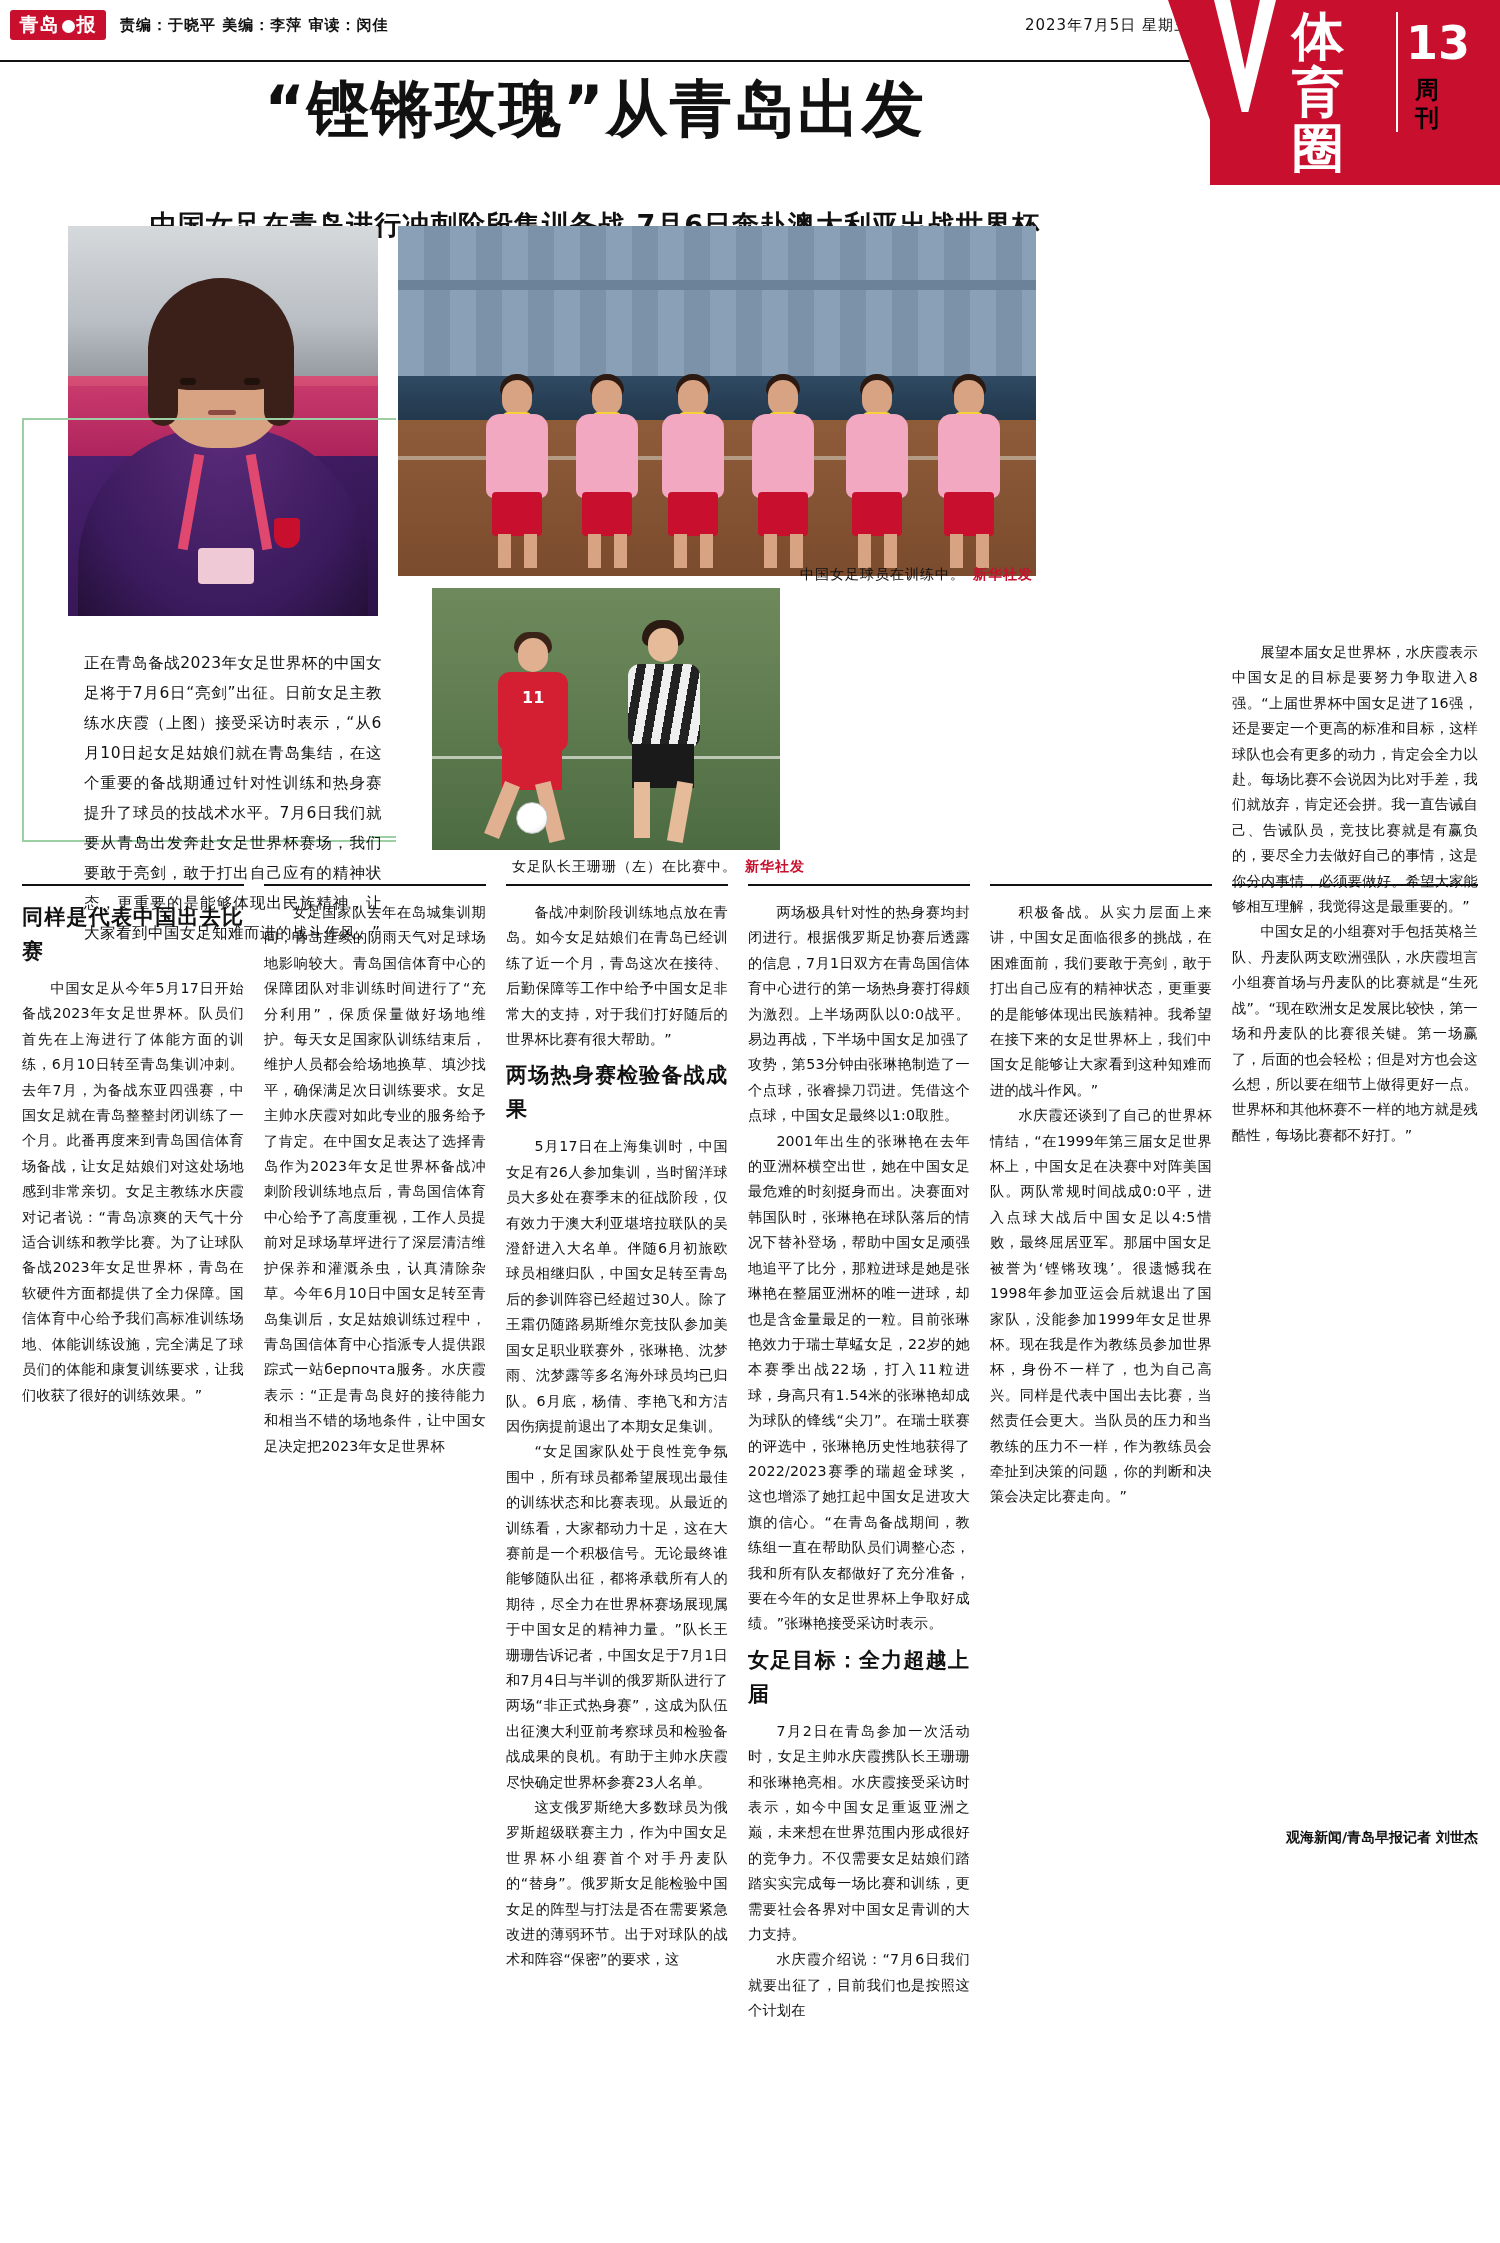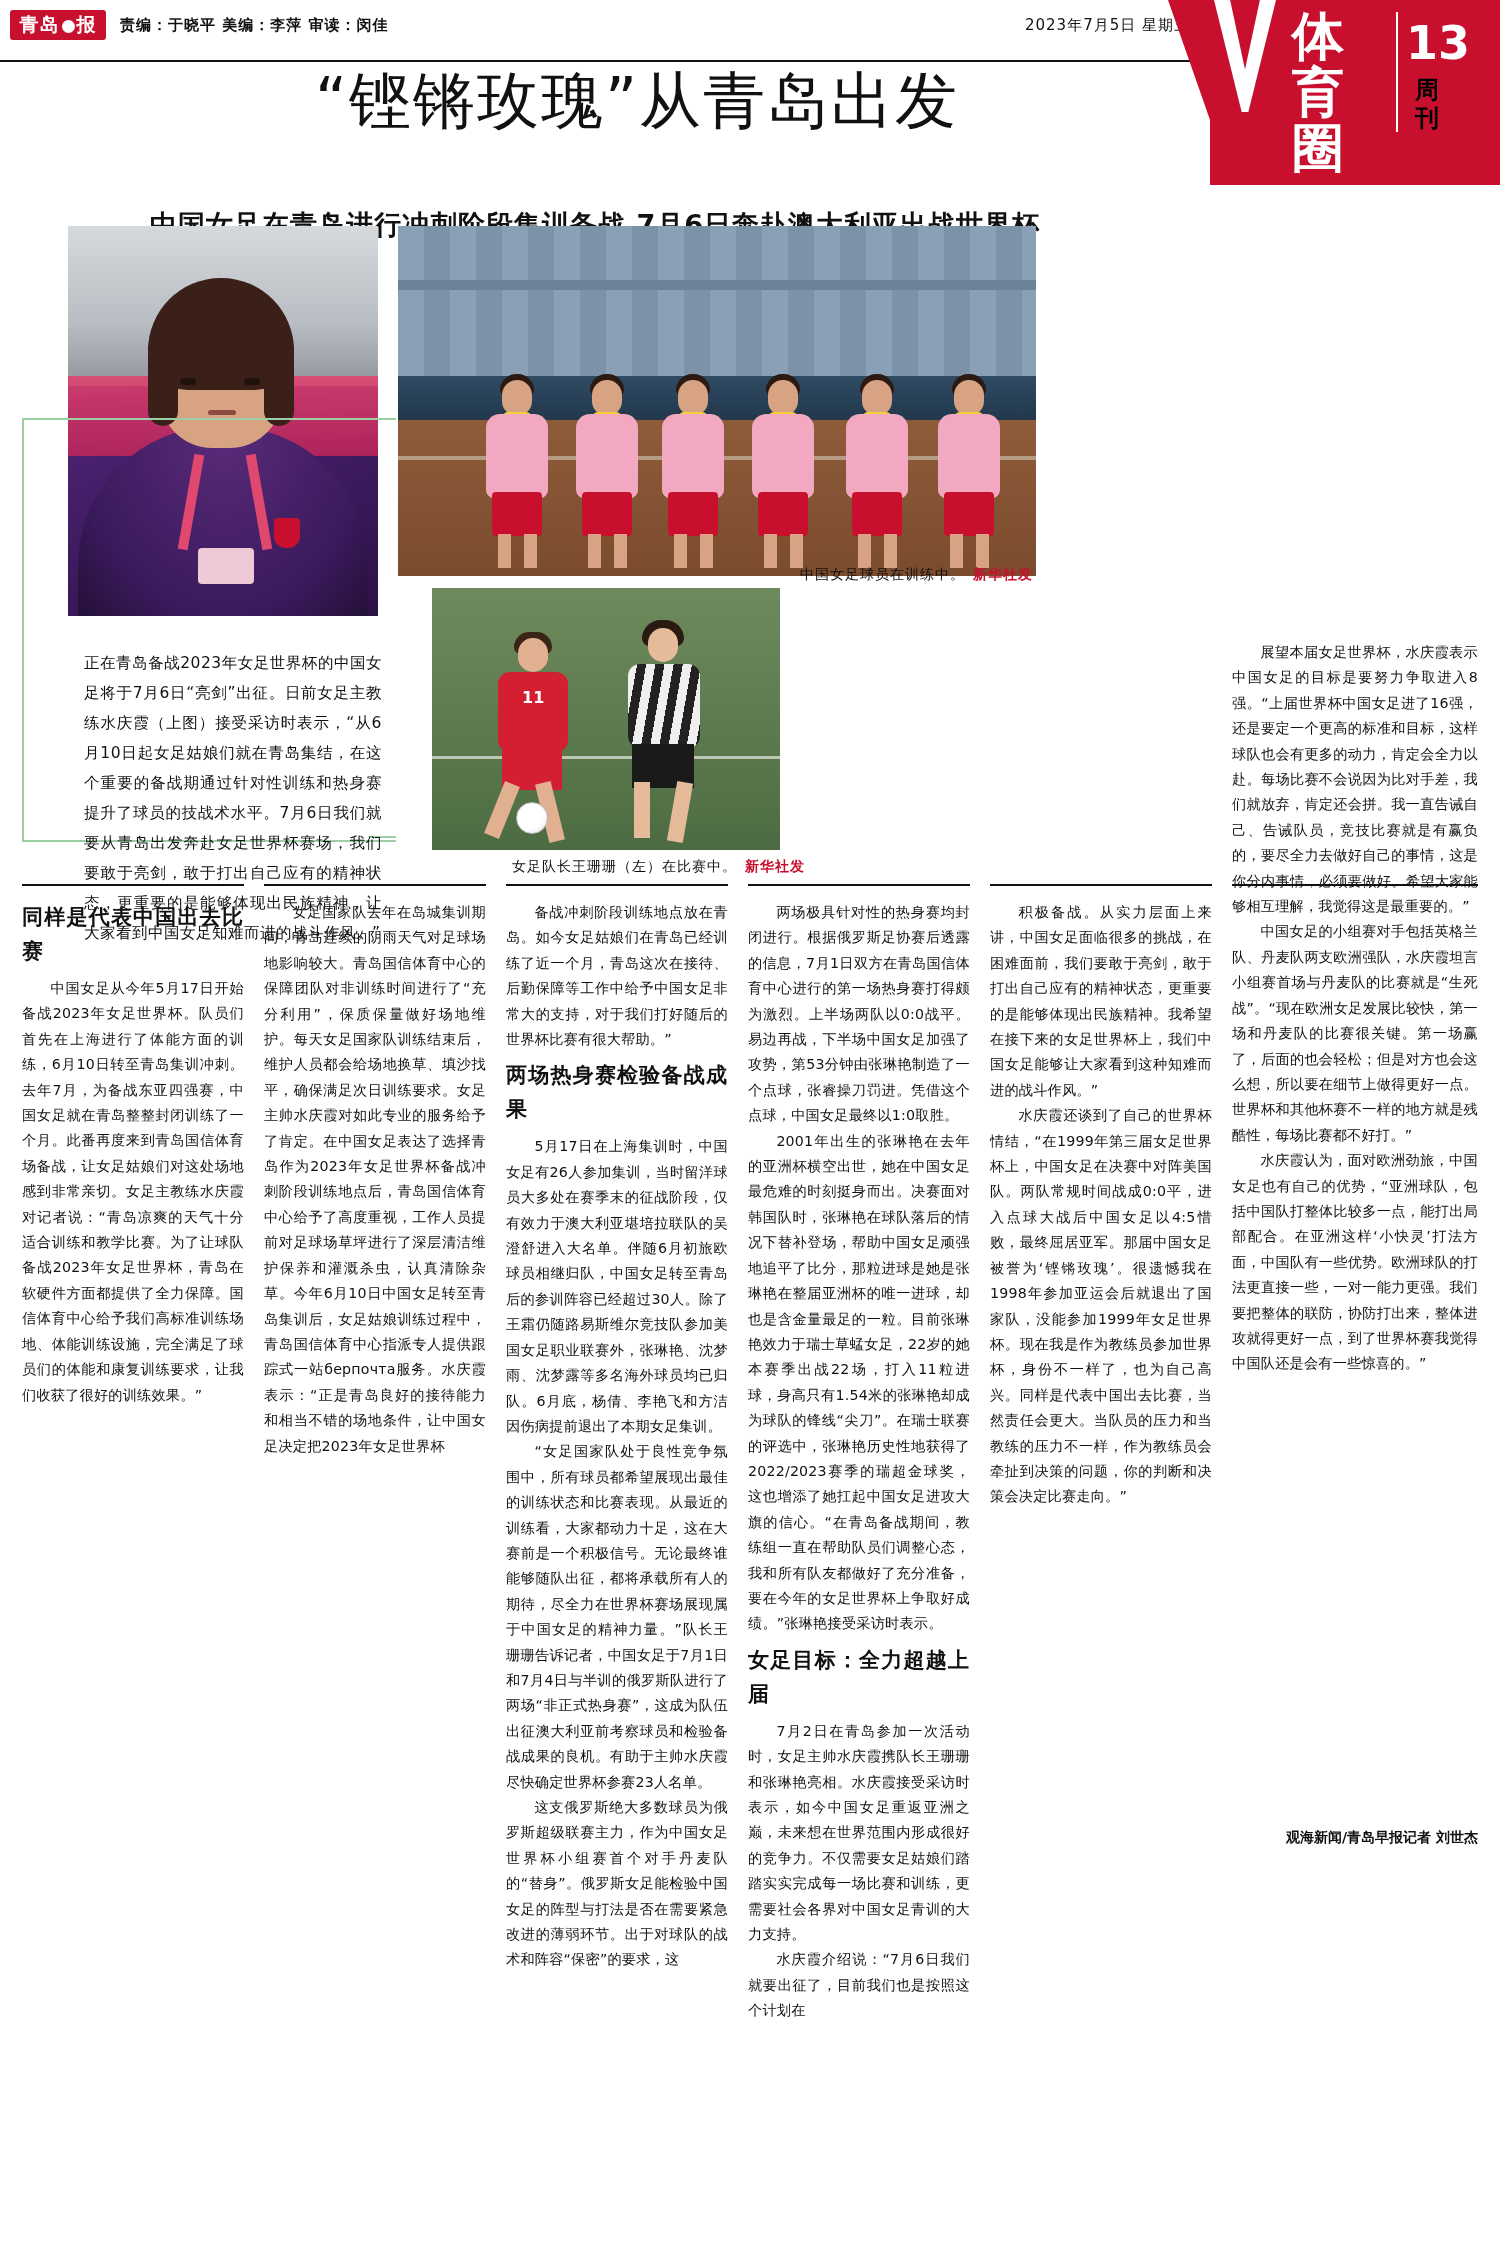--- a/index.html
+++ b/index.html
@@ -66,25 +66,24 @@
   .flag-weekly{
     position:absolute;left:200px;top:76px;width:34px;
     color:#000000;font-size:24px;line-height:28px;font-weight:bold;text-align:center;
   }
   .flag-vline{
     position:absolute;left:186px;top:12px;width:2px;height:120px;background:#fff;
   }
 
   
   .headline{
-    position:absolute;left:0;top:64px;width:1190px;
+    position:absolute;left:0;top:72px;width:1190px;
     text-align:center;
-    font-size:62px;line-height:74px;font-weight:normal;letter-spacing:2px;
-    color:#111;
-    padding-left:42px;
+    font-size:62px;line-height:74px;font-weight:bold;letter-spacing:2px;
+    color:#111;
   }
   .subhead{
     position:absolute;left:0;top:208px;width:1190px;
     text-align:center;
     font-size:27px;line-height:34px;font-weight:bold;letter-spacing:1px;
     color:#111;
   }
 
   
   .ph{position:absolute;overflow:hidden;}
@@ -380,18 +379,17 @@
   </div>
 
   <div class="col" style="left:990px;width:222px">
     <p>积极备战。从实力层面上来讲，中国女足面临很多的挑战，在困难面前，我们要敢于亮剑，敢于打出自己应有的精神状态，更重要的是能够体现出民族精神。我希望在接下来的女足世界杯上，我们中国女足能够让大家看到这种知难而进的战斗作风。”</p>
     <p>水庆霞还谈到了自己的世界杯情结，“在1999年第三届女足世界杯上，中国女足在决赛中对阵美国队。两队常规时间战成0:0平，进入点球大战后中国女足以4:5惜败，最终屈居亚军。那届中国女足被誉为‘铿锵玫瑰’。很遗憾我在1998年参加亚运会后就退出了国家队，没能参加1999年女足世界杯。现在我是作为教练员参加世界杯，身份不一样了，也为自己高兴。同样是代表中国出去比赛，当然责任会更大。当队员的压力和当教练的压力不一样，作为教练员会牵扯到决策的问题，你的判断和决策会决定比赛走向。”</p>
   </div>
 
   <div class="col" style="left:1232px;width:246px;top:640px">
     <p>展望本届女足世界杯，水庆霞表示中国女足的目标是要努力争取进入8强。“上届世界杯中国女足进了16强，还是要定一个更高的标准和目标，这样球队也会有更多的动力，肯定会全力以赴。每场比赛不会说因为比对手差，我们就放弃，肯定还会拼。我一直告诫自己、告诫队员，竞技比赛就是有赢负的，要尽全力去做好自己的事情，这是你分内事情，必须要做好。希望大家能够相互理解，我觉得这是最重要的。”</p>
     <p>中国女足的小组赛对手包括英格兰队、丹麦队两支欧洲强队，水庆霞坦言小组赛首场与丹麦队的比赛就是“生死战”。“现在欧洲女足发展比较快，第一场和丹麦队的比赛很关键。第一场赢了，后面的也会轻松；但是对方也会这么想，所以要在细节上做得更好一点。世界杯和其他杯赛不一样的地方就是残酷性，每场比赛都不好打。”</p>
-    <p>水庆霞认为，面对欧洲劲旅，中国女足也有自己的优势，“亚洲球队，包括中国队打整体比较多一点，能打出局部配合。在亚洲这样‘小快灵’打法方面，中国队有一些优势。欧洲球队的打法更直接一些，一对一能力更强。我们要把整体的联防，协防打出来，整体进攻就得更好一点，到了世界杯赛我觉得中国队还是会有一些惊喜的。”</p>
   </div>
 
   <div class="byline">观海新闻/青岛早报记者  刘世杰</div>
 
 </div>
 
 </body></html>

